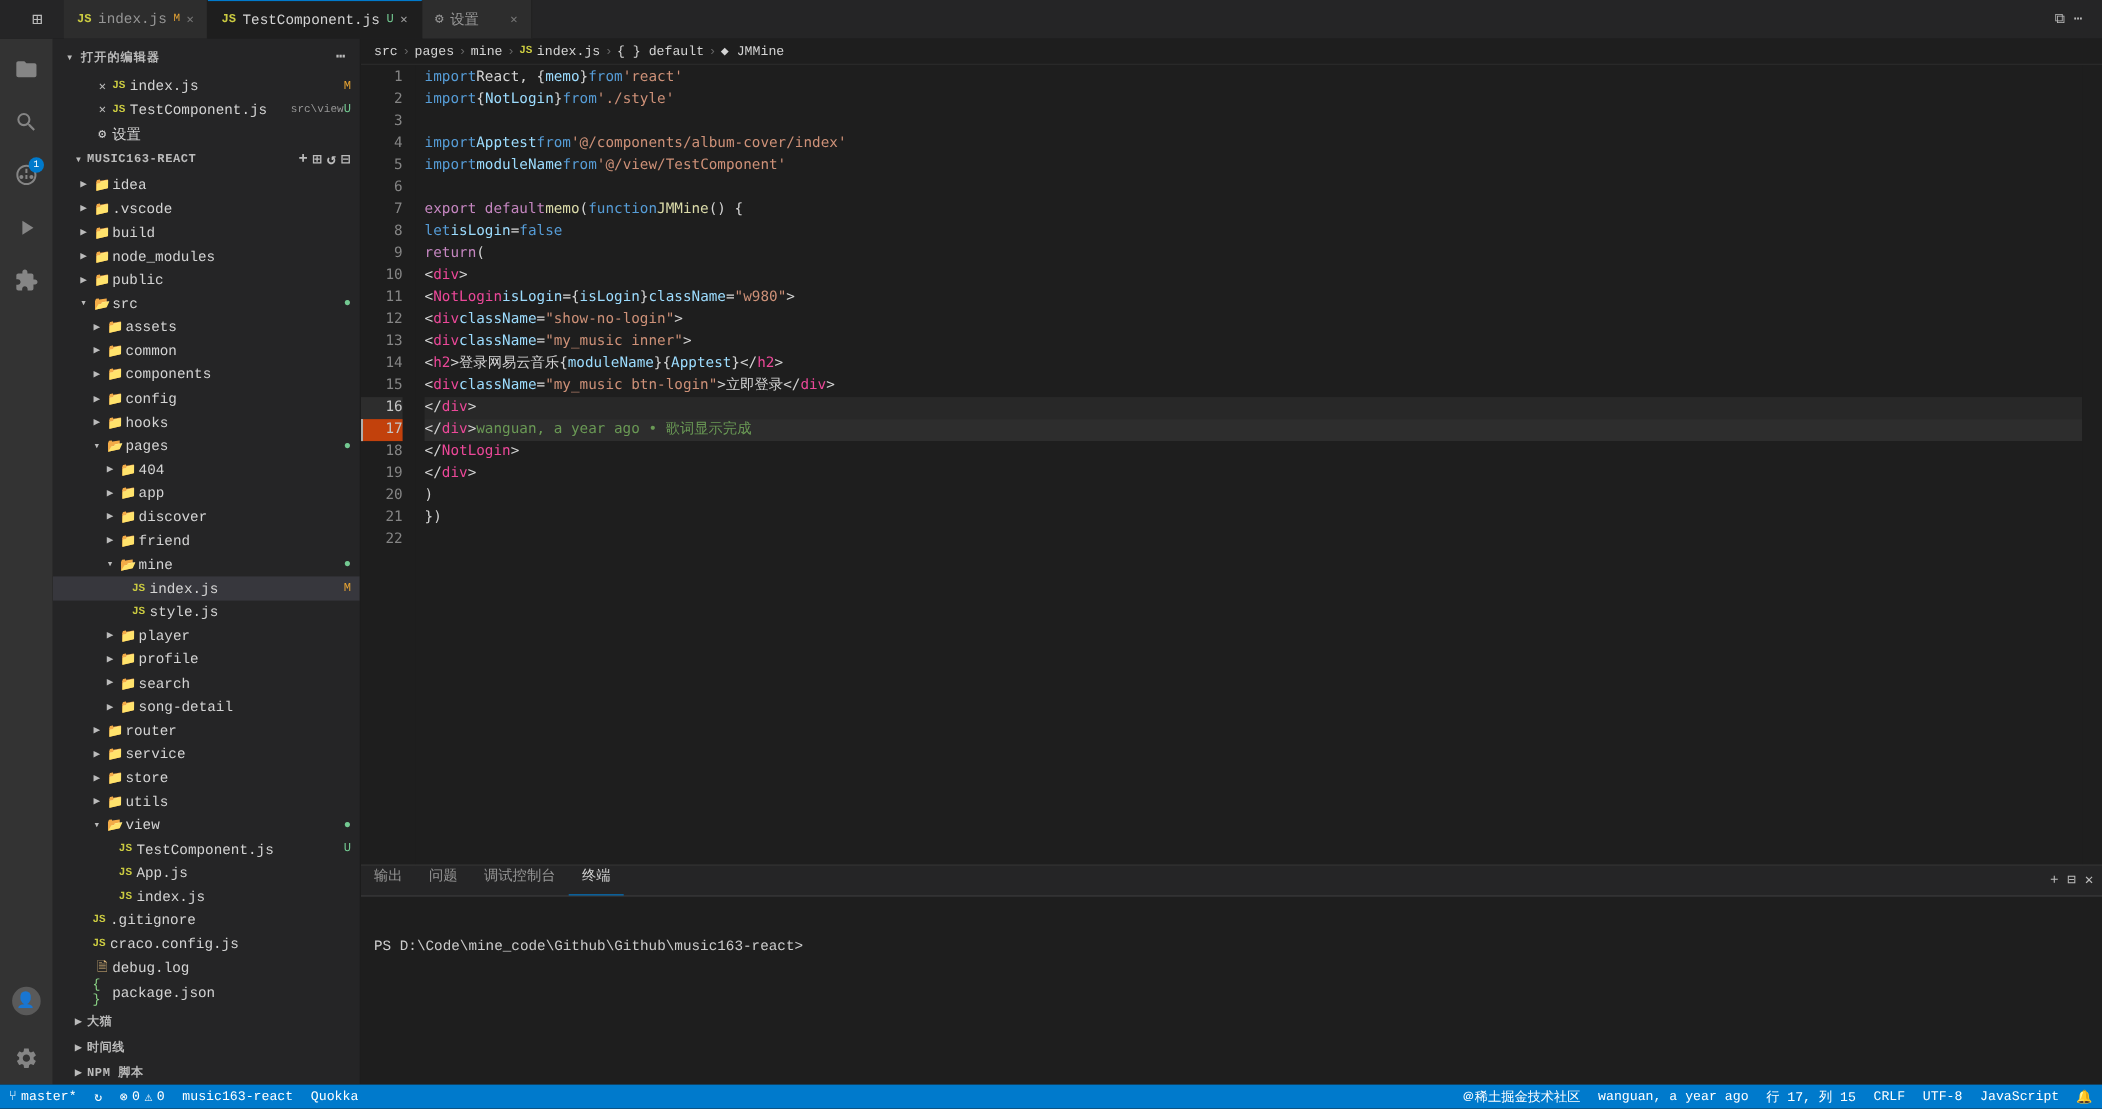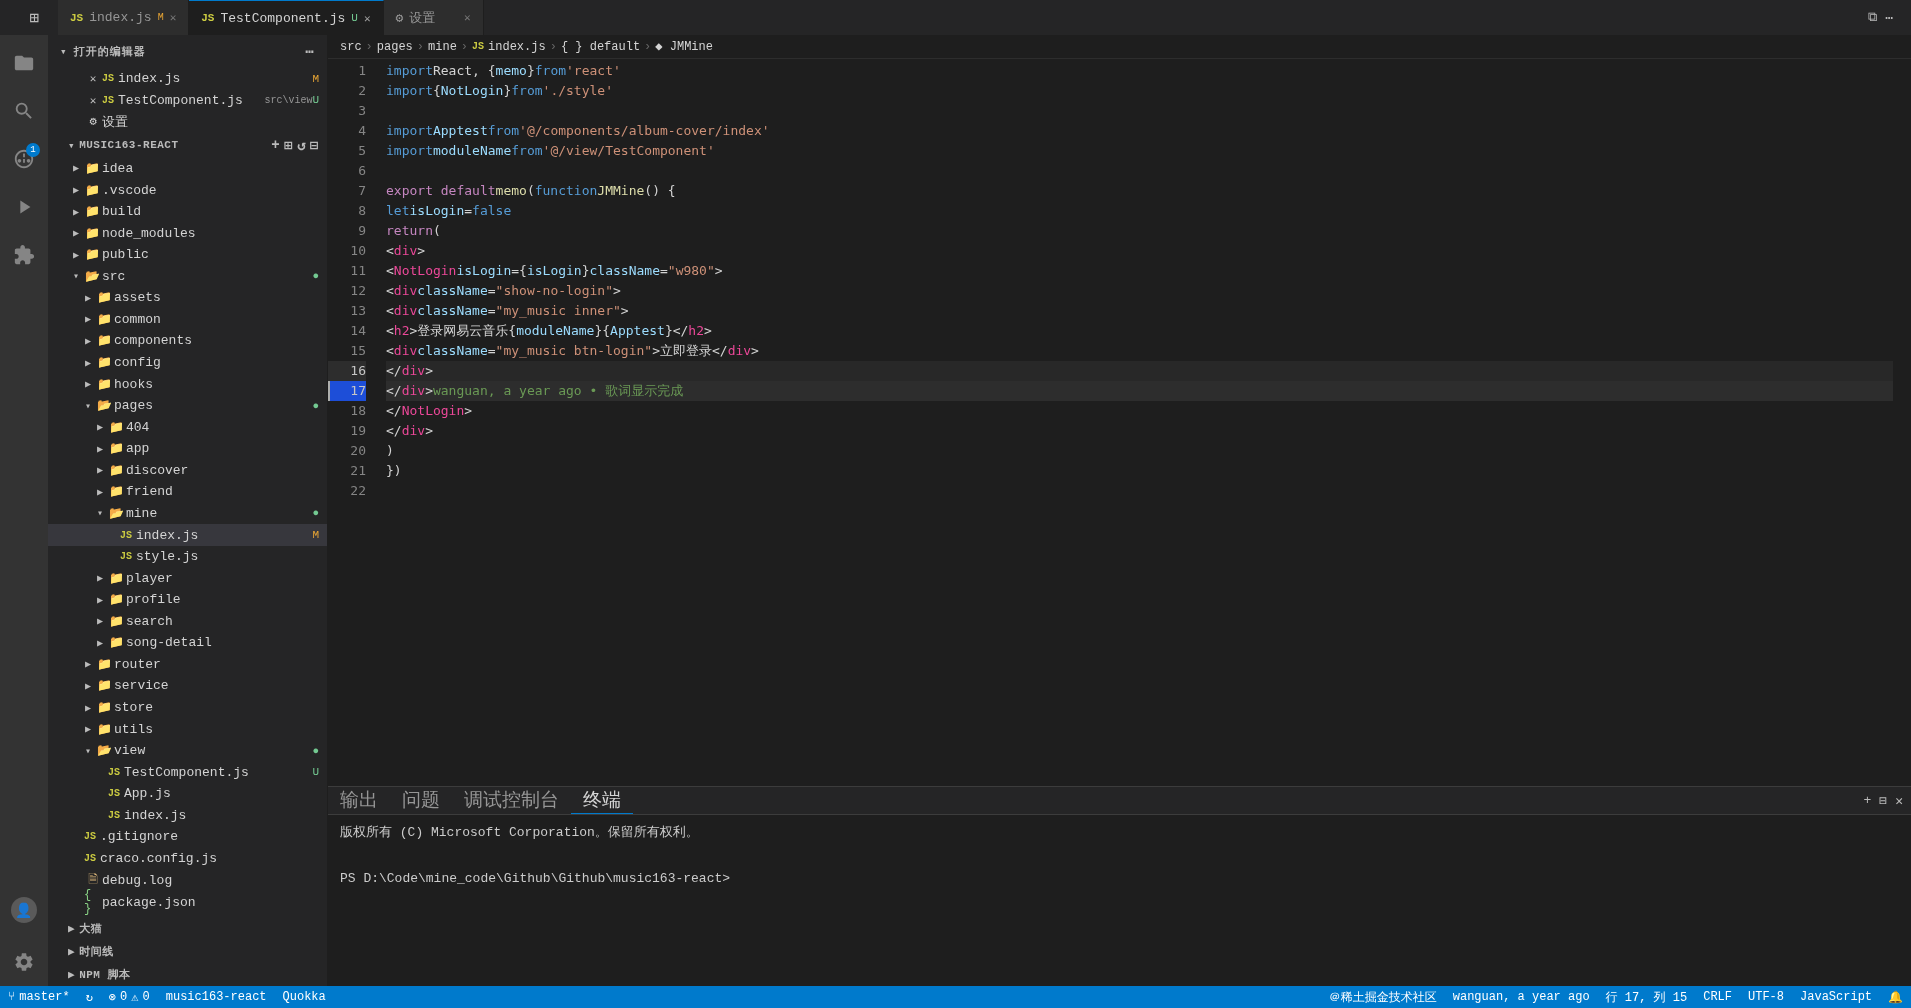--- a/index.html
+++ b/index.html
@@ -231,22 +231,22 @@
     .terminal-tabs {
       display: flex;
       background: #252526;
       border-bottom: 1px solid #3c3c3c;
       height: 28px;
       align-items: stretch;
     }
     .terminal-tab {
       padding: 0 12px;
       display: flex;
-      align-items: flex-end;
-      font-size: 19px;
+      align-items: flex-start;
+      font-size: 13px;
       color: #969696;
       cursor: pointer;
       border-bottom: 1px solid transparent;
     }
     .terminal-tab.active {
       color: #d4d4d4;
       border-bottom: 1px solid #007acc;
     }
     .terminal-content {
       flex: 1;
@@ -662,21 +662,21 @@
             <div>7</div>
             <div>8</div>
             <div>9</div>
             <div>10</div>
           <div>11</div>
             <div>12</div>
             <div>13</div>
             <div>14</div>
             <div>15</div>
           <div style="background:#2d2d2d; color:#c6c6c6;">16</div>
-          <div style="background:#1d4ed8; color:#c6c6c6; border-left:2px solid #aeafad;">17</div>
+          <div style="background:#c2410c; color:#c6c6c6; border-left:2px solid #aeafad;">17</div>
           <div>18</div>
             <div>19</div>
             <div>20</div>
             <div>21</div>
             <div>22</div>
         </div>
 
         <div style="flex:1; overflow:auto; background:#1e1e1e; font-family:Consolas,monospace; font-size:13px; line-height:20px; padding-top:2px; padding-left:8px;">
 
           <div class="code-row">
@@ -866,21 +866,20 @@
           <div class="terminal-tab active">
             <span>终端</span>
           </div>
           <div style="margin-left:auto; display:flex; align-items:center; padding-right:8px; gap:8px; color:#bbb;">
             <span style="cursor:pointer;">+</span>
             <span style="cursor:pointer;">⊟</span>
             <span style="cursor:pointer;">✕</span>
           </div>
         </div>
         <div class="terminal-content">
-          <div>版权所有 (C) Microsoft Corporation。保留所有权利。</div>
           <div>&nbsp;</div>
           <div>&nbsp;</div>
           <div>PS D:\Code\mine_code\Github\Github\music163-react&gt;</div>
         </div>
       </div>
     </div>
   </div>
 
   <div class="status-bar">
     <div class="status-left">

